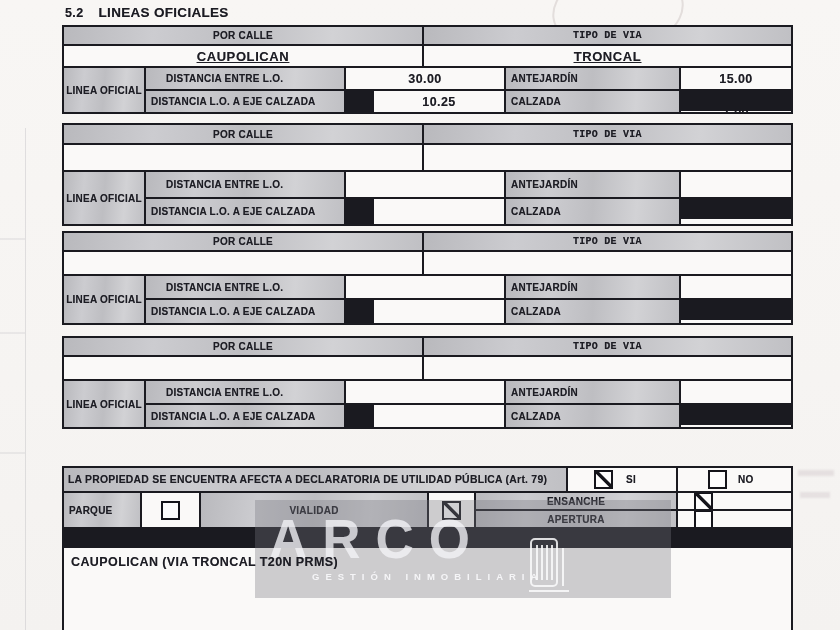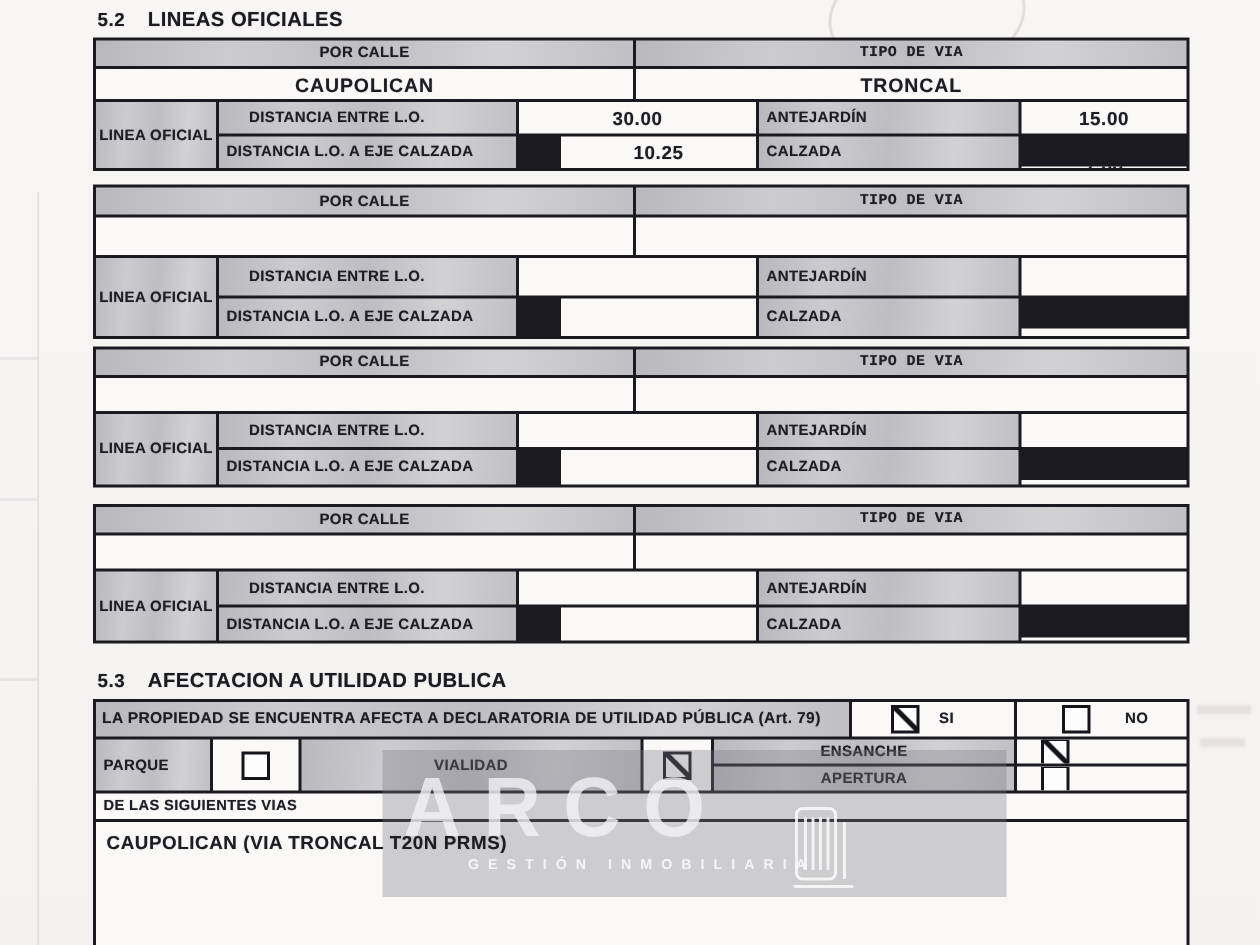--- a/index.html
+++ b/index.html
@@ -14,42 +14,42 @@
   .tbl{position:absolute;left:62px;width:731px;display:grid;gap:2px;padding:2px;
        box-sizing:border-box;background:#1a1a20;}
   .t52{grid-template-columns:80px 198px 76px 80px 173px 110px;}
   .t53{grid-template-columns:76px 57px 226px 45px 90px 108px 113px;}
 
   .c{background:#faf9f8;display:flex;align-items:center;justify-content:center;
      font-size:10px;font-weight:700;letter-spacing:.25px;overflow:hidden;
      text-shadow:0 0 .6px rgba(30,30,40,.5);}
   .gray{background:linear-gradient(95deg,#b9b9bd 0%,#ccccd0 25%,#bebec2 50%,#d2d2d5 75%,#c0c0c4 100%);}
   .left{justify-content:flex-start;padding-left:5px;}
-  .val{font-size:13px;font-weight:600;letter-spacing:.6px;}
+  .val{font-size:13px;font-weight:600;letter-spacing:.6px;text-decoration:underline;}
   .num{font-size:12.5px;font-weight:600;letter-spacing:.4px;}
 
   
   .a-porcalle{grid-column:1/4;grid-row:1;}
   .a-tipovia{grid-column:4/7;grid-row:1;font-family:Liberation Mono, monospace;}
   .a-callename{grid-column:1/4;grid-row:2;}
   .a-vianame{grid-column:4/7;grid-row:2;}
   .a-lineaoficial{grid-column:1;grid-row:3/5;font-size:10px;}
   .a-dist1{grid-column:2;grid-row:3;padding-left:20px;}
   .a-dist1v{grid-column:3/5;grid-row:3;}
   .a-ante{grid-column:5;grid-row:3;}
   .a-antev{grid-column:6;grid-row:3;}
   .a-dist2{grid-column:2;grid-row:4;}
   .a-dist2v{grid-column:3/5;grid-row:4;margin-left:28px;}
   .a-cal{grid-column:5;grid-row:4;}
   .a-calv{grid-column:6;grid-row:4;margin-top:20px;}
 
   
   .b-declabel{grid-column:1/6;grid-row:1;justify-content:flex-start;padding-left:4px;font-size:10.4px;}
   .b-si{grid-column:6;grid-row:1;justify-content:flex-start;padding-left:26px;gap:13px;}
-  .b-no{grid-column:7;grid-row:1;justify-content:flex-start;padding-left:30px;gap:23px;}
+  .b-no{grid-column:7;grid-row:1;justify-content:flex-start;padding-left:30px;gap:11px;}
   .b-parque{grid-column:1;grid-row:2/4;justify-content:flex-start;padding-left:5px;}
   .b-parquechk{grid-column:2;grid-row:2/4;}
   .b-vialidad{grid-column:3;grid-row:2/4;}
   .b-vialidadchk{grid-column:4;grid-row:2/4;}
   .b-ensanche{grid-column:5/7;grid-row:2;}
   .b-ensanchechk{grid-column:7;grid-row:2;justify-content:flex-start;padding-left:16px;}
   .b-apertura{grid-column:5/7;grid-row:3;}
   .b-aperturachk{grid-column:7;grid-row:3;justify-content:flex-start;padding-left:16px;}
   .b-viashdr{grid-column:1/8;grid-row:4;justify-content:flex-start;padding-left:5px;font-size:9.8px;}
   .b-viasval{grid-column:1/8;grid-row:5;justify-content:flex-start;align-items:flex-start;
@@ -152,23 +152,20 @@
     <div class="c gray left a-dist1">DISTANCIA ENTRE L.O.</div>
     <div class="c num a-dist1v"></div>
     <div class="c gray left a-ante">ANTEJARDÍN</div>
     <div class="c num a-antev"></div>
     <div class="c gray left a-dist2">DISTANCIA L.O. A EJE CALZADA</div>
     <div class="c num a-dist2v"></div>
     <div class="c gray left a-cal">CALZADA</div>
     <div class="c num a-calv"></div>
   </div>
 
-  <div class="heading" style="top:446px;">
-    <span class="num">5.3</span><span>AFECTACION A UTILIDAD PUBLICA</span>
-  </div>
 
   <div class="tbl t53" style="top:466px;grid-template-rows:23px 16px 16px 17px 92px;">
     <div class="c gray b-declabel">LA PROPIEDAD SE ENCUENTRA AFECTA A DECLARATORIA DE UTILIDAD PÚBLICA (Art. 79)</div>
     <div class="c b-si">
       <span class="chk checked"></span>
       <span>SI</span>
     </div>
     <div class="c b-no">
       <span class="chk"></span>
       <span>NO</span>
@@ -182,21 +179,20 @@
       <span class="chk checked"></span>
     </div>
     <div class="c gray b-ensanche">ENSANCHE</div>
     <div class="c b-ensanchechk">
       <span class="chk checked"></span>
     </div>
     <div class="c gray b-apertura">APERTURA</div>
     <div class="c b-aperturachk">
       <span class="chk"></span>
     </div>
-    <div class="c b-viashdr">DE LAS SIGUIENTES VIAS</div>
     <div class="c b-viasval">
       <span class="viatext">CAUPOLICAN (VIA TRONCAL T20N PRMS)</span>
     </div>
   </div>
 
   <div class="watermark">
     <div class="wm-name">ARCO</div>
     <div class="wm-sub">GESTIÓN INMOBILIARIA</div>
     <svg class="wm-icon" width="40" height="60" viewBox="0 0 40 60">
       <g stroke="rgba(250,250,252,0.85)" fill="none" stroke-width="2">

